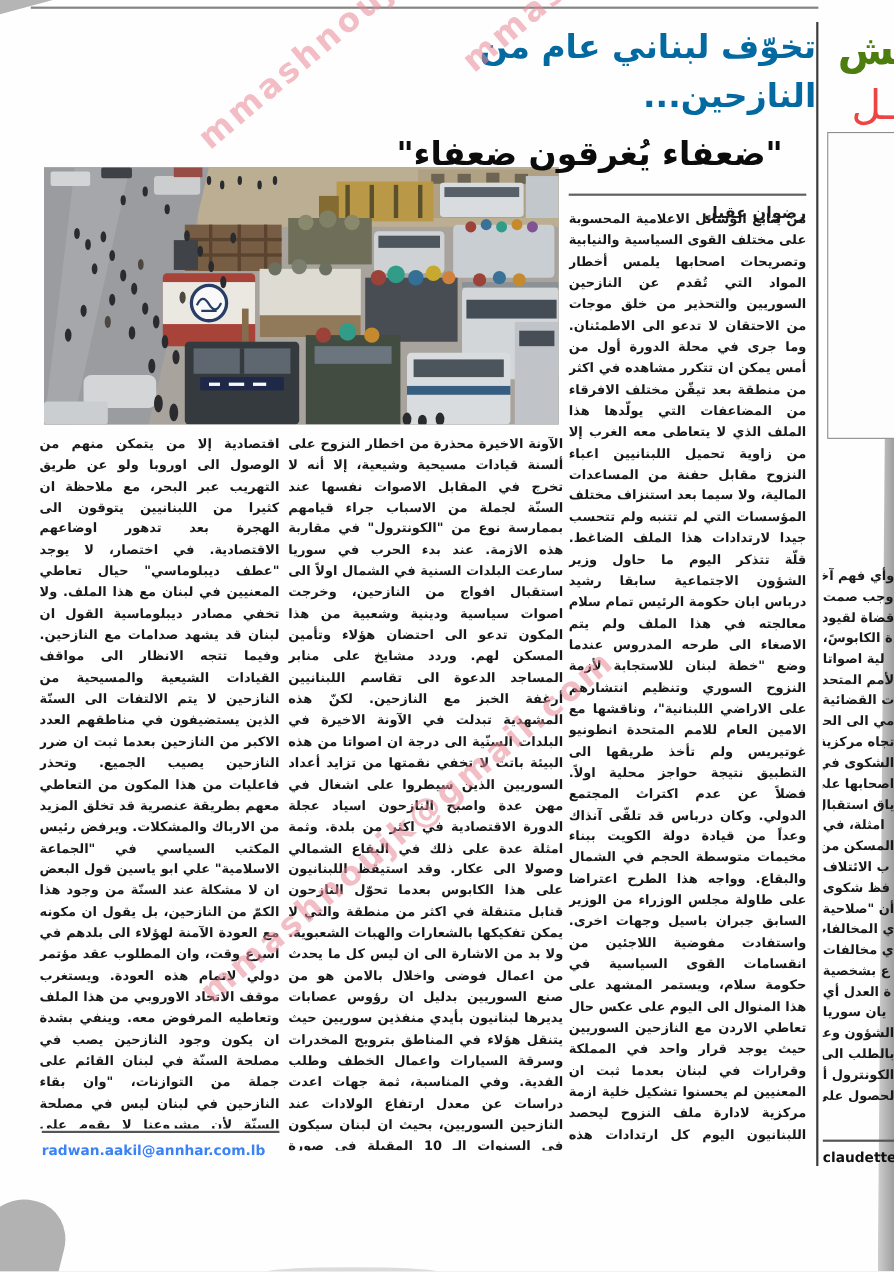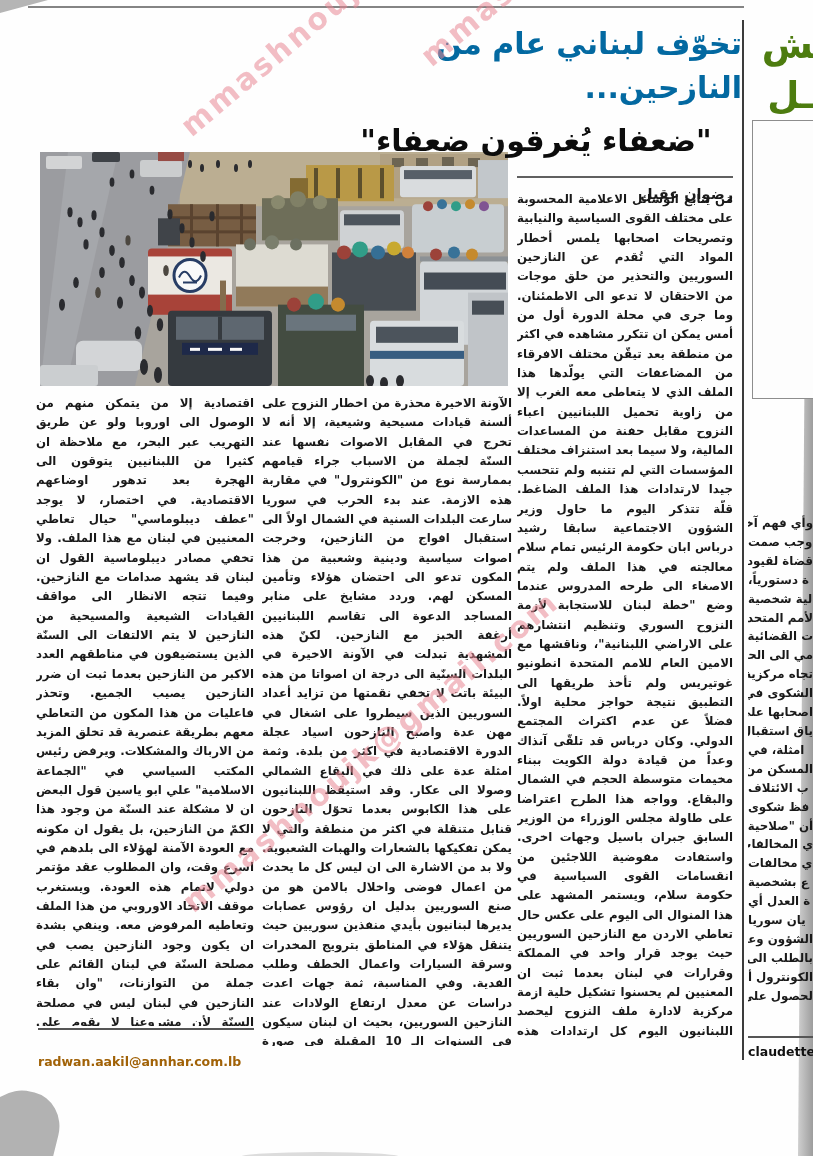--- a/index.html
+++ b/index.html
@@ -30,27 +30,27 @@
   .byline-block{position:absolute;left:517px;top:152px;width:216px;border-top:2px solid #606060;
     padding-top:8px;direction:rtl;text-align:right;font-weight:700;font-size:14.5px;margin-top:24px;}
   .photo{position:absolute;left:40px;top:152px;width:468px;height:234px;background:#a9a59d;overflow:hidden;}
   .photo svg{display:block;width:100%;height:100%;filter:saturate(.8) contrast(.95);}
   .col{position:absolute;direction:rtl;text-align:justify;text-align-last:right;
     font-weight:700;font-size:11.8px;line-height:19.35px;color:#191919;overflow:hidden;}
   .col1{left:517px;top:190px;width:216px;height:852px;}
   .col2{left:262px;top:394px;width:250px;height:652px;}
   .col3{left:36px;top:394px;width:218px;height:632px;}
   .rule-left{position:absolute;left:38px;top:1028px;width:216px;height:2px;background:#555;}
-  .email{position:absolute;left:38px;top:1038px;font-weight:700;font-size:12.5px;color:#a16207;margin-top:16px;}
+  .email{position:absolute;left:38px;top:1038px;font-weight:700;font-size:12.5px;color:#3b82f6;}
   
   .divider-v{position:absolute;left:742px;top:20px;width:2px;height:1040px;background:#3c3c3c;}
   .adj-headline{position:absolute;left:778px;top:24px;width:65px;font-size:37px;font-weight:700;
     direction:rtl;text-align:left;white-space:nowrap;color:#4d7c0f;}
-  .adj-headline2{position:absolute;left:788px;top:74px;width:25px;font-size:37px;font-weight:700;
-    direction:rtl;text-align:center;white-space:nowrap;color:#4d7c0f;}
+  .adj-headline2{position:absolute;left:788px;top:74px;width:25px;font-size:37px;font-weight:400;
+    direction:rtl;text-align:center;white-space:nowrap;color:#ef4444;}
   .adj-box{position:absolute;left:752px;top:120px;width:70px;height:277px;
     border:1.5px solid #8d8d8d;background:#fdfdfd;}
   .adj-col{position:absolute;left:748px;top:514px;width:65px;height:500px;overflow:hidden;}
   .frag-line{direction:rtl;text-align:left;white-space:nowrap;font-weight:700;
     font-size:11.8px;line-height:18.9px;color:#191919;}
   .adj-rule{position:absolute;left:748px;top:1036px;width:65px;height:2px;background:#555;}
   .adj-email{position:absolute;left:748px;top:1044px;width:65px;overflow:hidden;
     font-weight:700;font-size:12.5px;white-space:nowrap;color:#111;}
 </style>
 </head>
@@ -225,22 +225,22 @@
 
   <div class="divider-v"></div>
   <div class="adj-headline">تيش</div>
   <div class="adj-headline2">ـل</div>
   <div class="adj-box"></div>
   <div class="adj-col">
 
   <div class="frag-line">وأي فهم آخر</div>
       <div class="frag-line">وجب صمت</div>
       <div class="frag-line">قضاة لقيود</div>
-      <div class="frag-line">ة دستورياً،</div>
-      <div class="frag-line">لية شخصية</div>
+      <div class="frag-line">ة الكابوسً،</div>
+      <div class="frag-line">لية اصواتا</div>
       <div class="frag-line">لأمم المتحدة</div>
       <div class="frag-line">ت القضائية،</div>
       <div class="frag-line">مي الى الحد</div>
       <div class="frag-line">تجاه مركزية</div>
       <div class="frag-line">الشكوى في</div>
       <div class="frag-line">اصحابها على</div>
       <div class="frag-line">ياق استقبال</div>
       <div class="frag-line">امثلة، في</div>
       <div class="frag-line">المسكن من</div>
       <div class="frag-line">ب الائتلاف</div>

